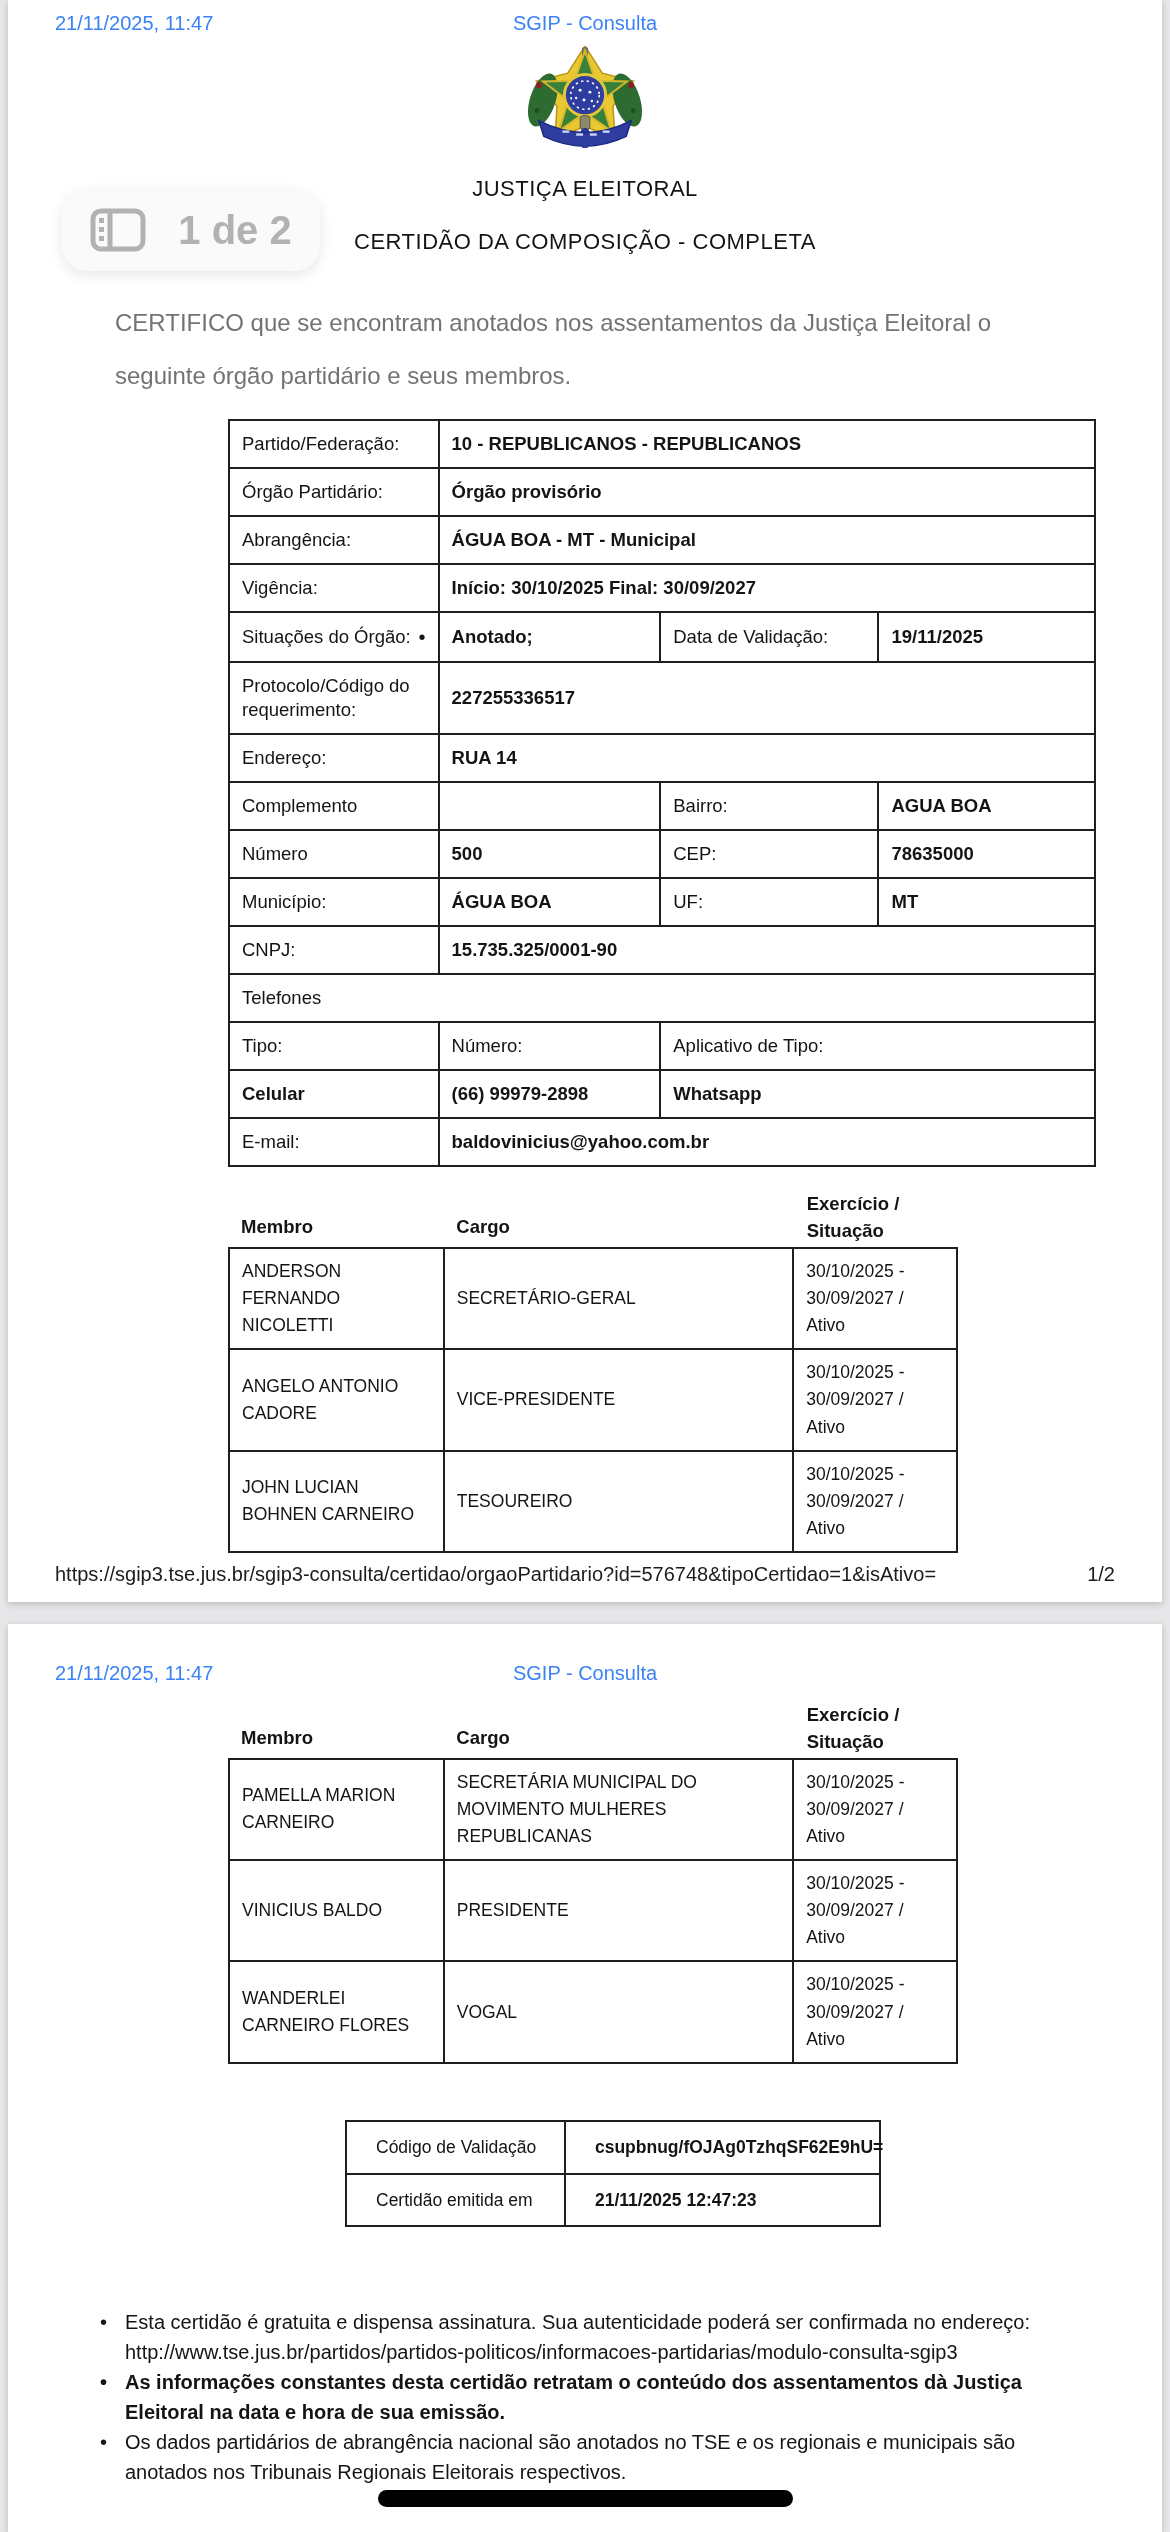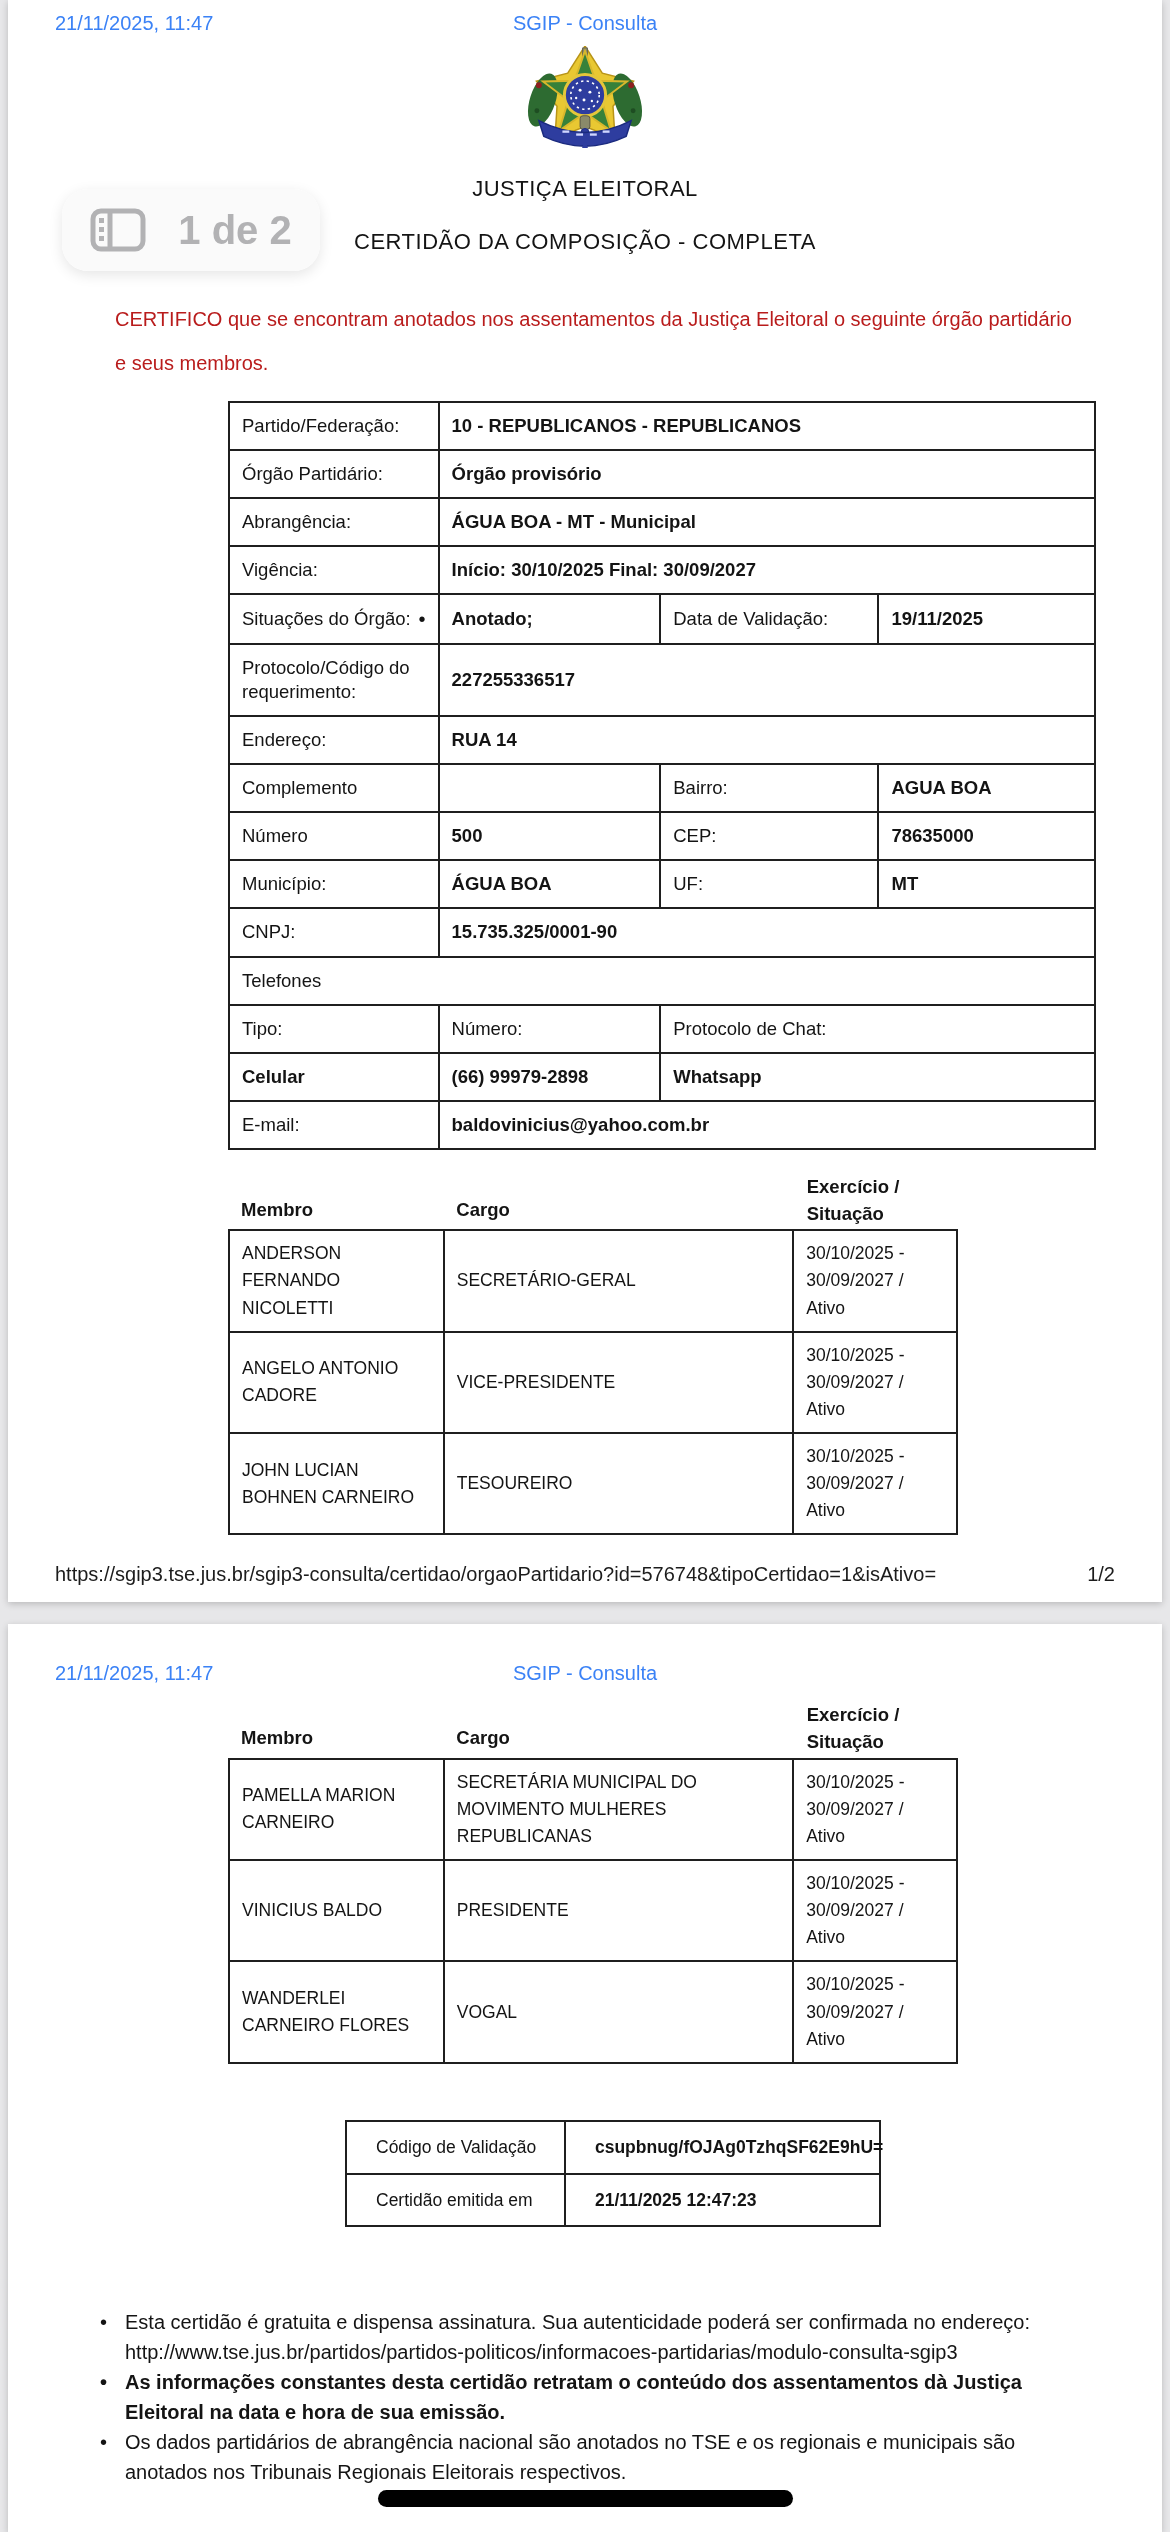--- a/index.html
+++ b/index.html
@@ -36,21 +36,21 @@
   
   .page-indicator {
     position:absolute; left:54px; top:189px; width:258px; height:82px;
     background:rgba(250,250,250,0.96); border-radius:26px;
     box-shadow:0 4px 14px rgba(0,0,0,0.10);
     display:flex; align-items:center; justify-content:center; gap:32px;
   }
   .page-indicator .pi-label { font-size:40px; font-weight:600; color:#b2b2b4; }
 
   
-  .intro { margin:42px 82px 0 107px; font-size:20px; line-height:2.2; color:#b91c1c; }
+  .intro { margin:42px 82px 0 107px; font-size:24px; line-height:2.2; color:#737373; }
 
   
   table { border-collapse:collapse; table-layout:fixed; }
   .info-table { margin:16px 0 8px 220px; width:868px; font-size:18.5px; }
   .info-table td { border:2px solid #1f1f1f; padding:11px 4px 11px 12px; line-height:1.3; vertical-align:middle; }
   .info-table .lbl { font-weight:normal; }
   .info-table .nowrap { white-space:nowrap; }
   .info-table .val { font-weight:bold; }
   .situ-cell { display:flex; justify-content:space-between; align-items:center; }
   .situ-cell .bullet { padding-right:8px; font-size:20px; }
@@ -207,21 +207,21 @@
       <tr>
         <td class="lbl nowrap">CNPJ:</td>
         <td class="val" colspan="3">15.735.325/0001-90</td>
       </tr>
       <tr>
         <td class="lbl" colspan="4">Telefones</td>
       </tr>
       <tr>
         <td class="lbl">Tipo:</td>
         <td class="lbl">Número:</td>
-        <td class="lbl" colspan="2">Protocolo de Chat:</td>
+        <td class="lbl" colspan="2">Aplicativo de Tipo:</td>
       </tr>
       <tr>
         <td class="val">Celular</td>
         <td class="val">(66) 99979-2898</td>
         <td class="val" colspan="2">Whatsapp</td>
       </tr>
       <tr>
         <td class="lbl nowrap">E-mail:</td>
         <td class="val" colspan="3">baldovinicius@yahoo.com.br</td>
       </tr>

